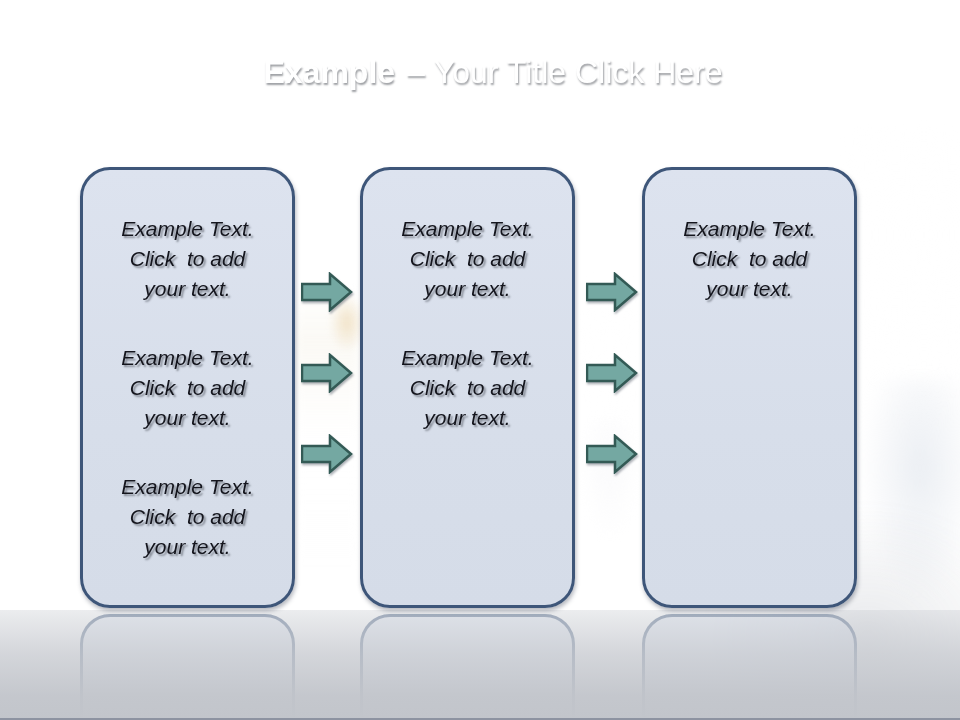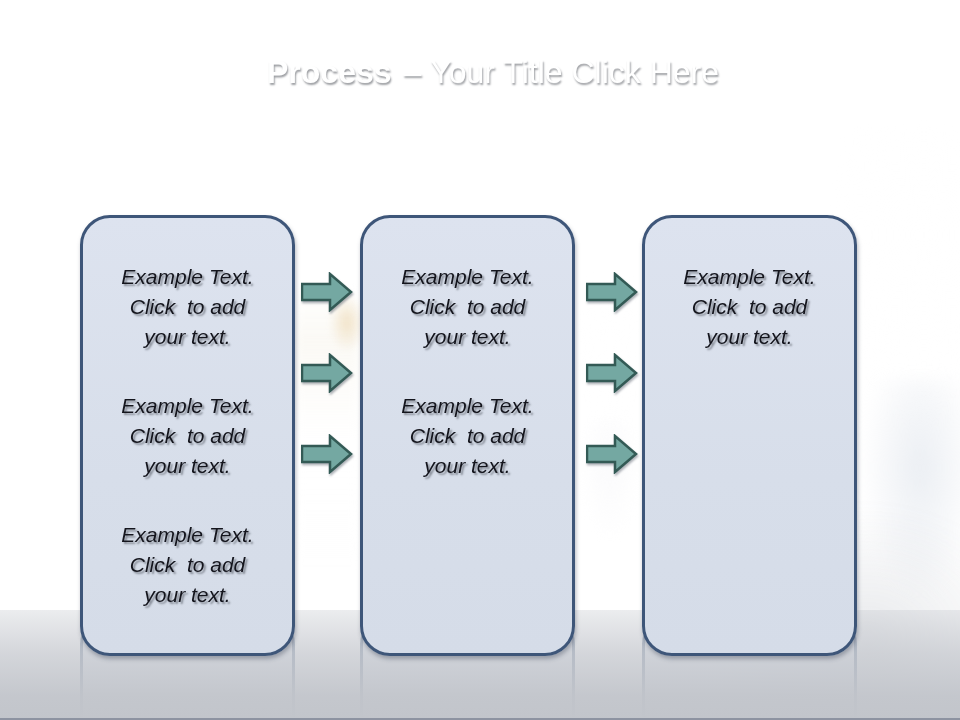--- a/index.html
+++ b/index.html
@@ -80,21 +80,20 @@
   .box {
     position: absolute;
     top: 167px;
     width: 215px; height: 441px;
     box-sizing: border-box;
     background: linear-gradient(180deg, #dde3ef 0%, #d7deea 60%, #d5dce8 100%);
     border: 3px solid #3e5679;
     border-radius: 30px;
     box-shadow: 1px 3px 4px rgba(45,55,75,0.35);
     padding-top: 44px;
-    margin-top: 48px;
   }
   .box-1 { left: 80px; }
   .box-2 { left: 360px; }
   .box-3 { left: 642px; }
 
   .para {
     font-style: italic;
     font-size: 21px;
     line-height: 30px;
     font-weight: 500;
@@ -175,21 +174,21 @@
   <div class="photo-blob blob-gap-right"></div>
   <div class="photo-blob blob-gap-right-lower"></div>
   <div class="photo-blob blob-bottom-right-shade"></div>
 
   <div class="reflection refl-1"></div>
   <div class="reflection refl-2"></div>
   <div class="reflection refl-3"></div>
   <div class="reflection-fade"></div>
 
   <div class="title">
-    <span class="title-lead">Process</span><span class="title-sep">–</span><span class="title-rest">Your Title Click Here</span>
+    <span class="title-lead">Example</span><span class="title-sep">–</span><span class="title-rest">Your Title Click Here</span>
   </div>
 
   <div class="box box-1">
     <p class="para">Example Text.
 Click  to add
 your text.</p>
     <p class="para">Example Text.
 Click  to add
 your text.</p>
     <p class="para">Example Text.

